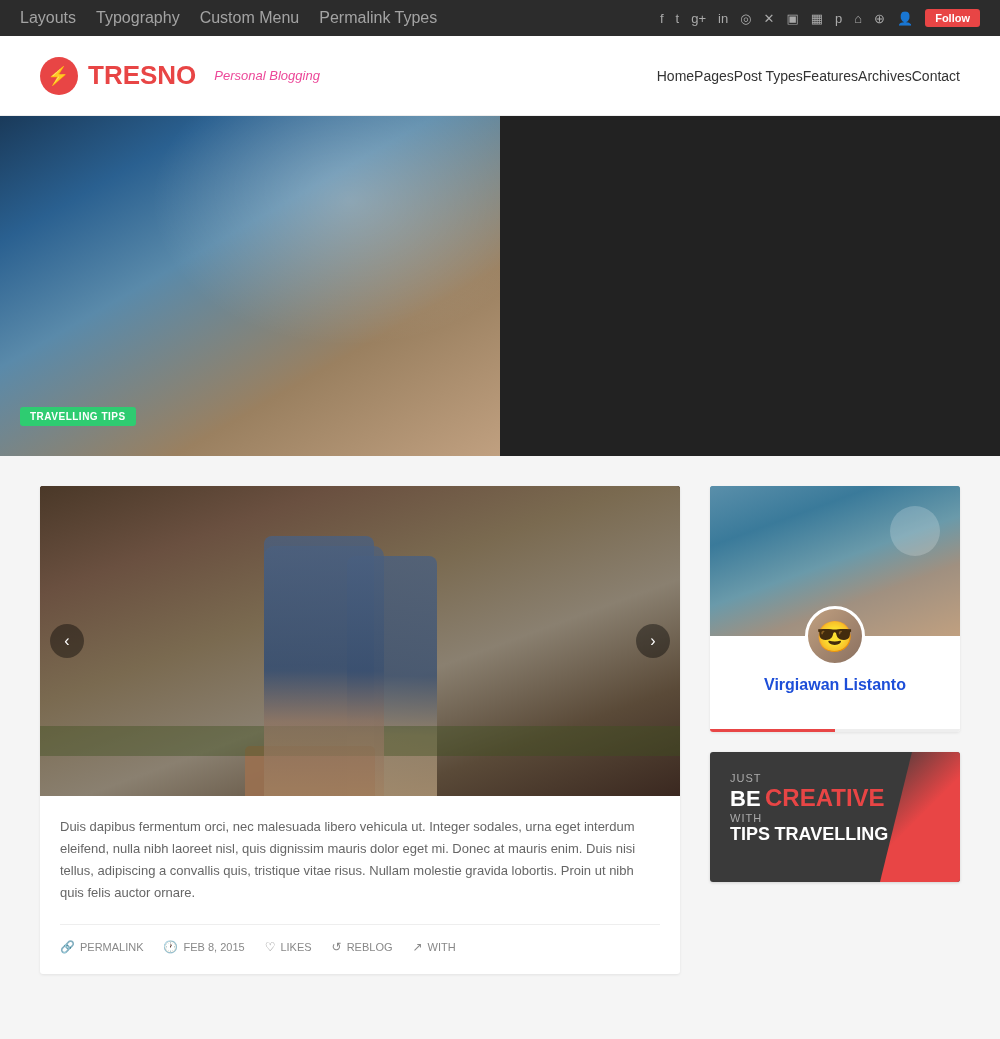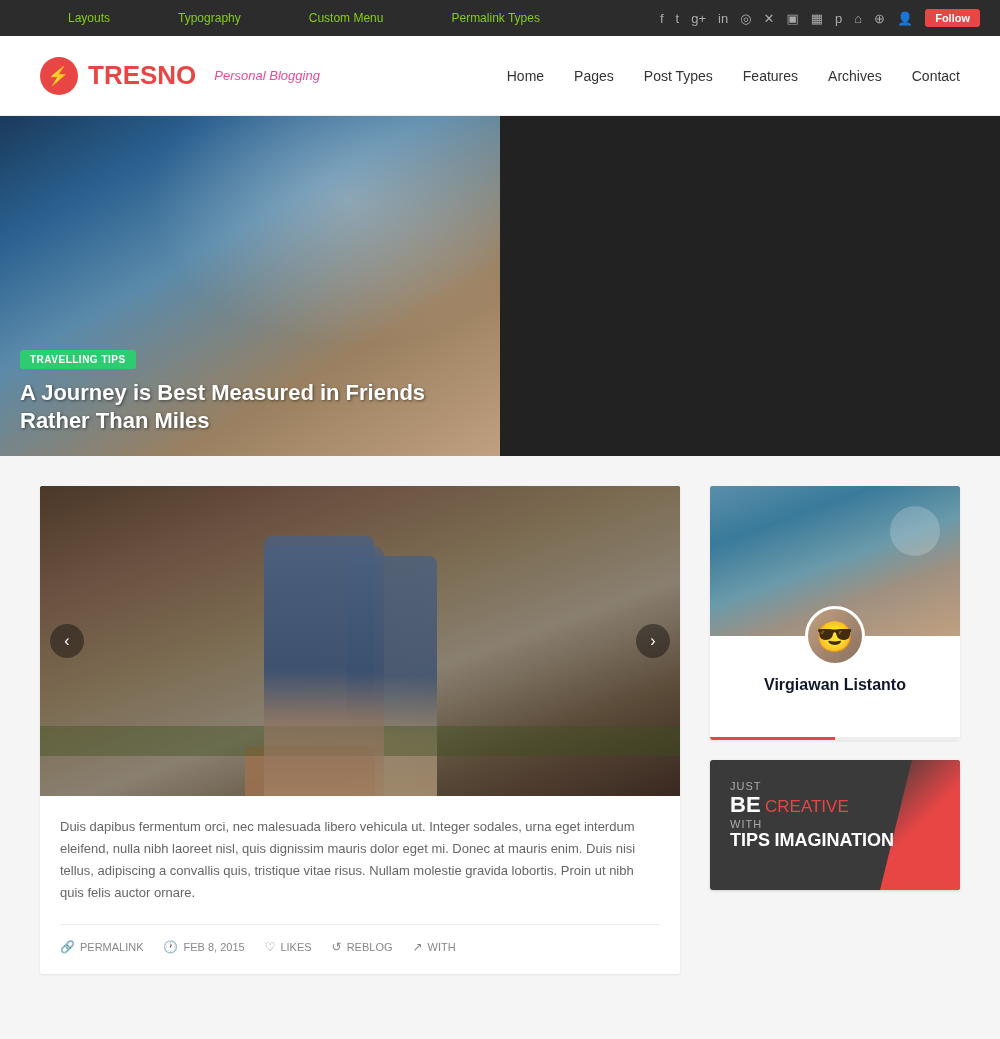--- a/index.html
+++ b/index.html
@@ -9,24 +9,23 @@
     .top-bar {
       background: #2c2c2c;
       display: flex;
       align-items: center;
       justify-content: space-between;
       padding: 0 20px;
       height: 36px;
     }
     .top-bar-left { display: flex; gap: 20px; }
     .top-bar-left a {
-      color: #84cc16;
+      color: #a3a3a3;
       text-decoration: none;
-      font-size: 12px;
-      margin-left: 48px;
+      font-size: 16px;
     }
     .top-bar-right { display: flex; align-items: center; gap: 12px; }
     .top-bar-right .social-icon {
       color: #aaa;
       font-size: 13px;
       cursor: pointer;
     }
     .follow-btn {
       background: #e84545;
       color: white;
@@ -52,21 +51,21 @@
       width: 38px; height: 38px;
       background: #e84545;
       border-radius: 50%;
       display: flex; align-items: center; justify-content: center;
       color: white; font-size: 18px; font-weight: bold;
     }
     .logo-text { font-size: 26px; font-weight: bold; color: #222; }
     .logo-text span { color: #e84545; }
     .tagline { font-size: 13px; color: #ec4899; margin-left: 8px; font-style: italic; }
 
-    .main-nav { display: flex; gap: 30px; }
+    .main-nav { display: flex; }
     .main-nav a {
       color: #333;
       text-decoration: none;
       font-size: 14px;
       font-weight: 500;
     }
 
     
     .hero {
       display: flex;
@@ -274,22 +273,22 @@
       font-size: 30px;
     }
 
     .author-info {
       text-align: center;
       padding: 40px 20px 20px;
     }
     .author-name {
       font-size: 16px;
       font-weight: bold;
-      color: #0f172a;
-      margin-bottom: 18px;
+      color: #1d4ed8;
+      margin-bottom: 10px;
     }
     .author-bio {
       font-size: 12px;
       color: #777;
       line-height: 1.6;
     }
     .author-divider {
       height: 3px;
       background: linear-gradient(to right, #e84545 50%, #eee 50%);
       margin-top: 5px;
@@ -314,21 +313,21 @@
       clip-path: polygon(40% 0%, 100% 0%, 100% 100%, 0% 100%);
     }
     .creative-text {
       position: absolute;
       top: 20px;
       left: 20px;
       z-index: 2;
     }
     .creative-just { color: #aaa; font-size: 11px; letter-spacing: 1px; text-transform: uppercase; }
     .creative-be { color: white; font-size: 22px; font-weight: bold; }
-    .creative-creative { color: #e84545; font-size: 17px; font-weight: normal; }
+    .creative-creative { color: #e84545; font-size: 24px; font-weight: bold; }
     .creative-with { color: #aaa; font-size: 11px; letter-spacing: 1px; text-transform: uppercase; }
     .creative-your { color: white; font-size: 18px; font-weight: bold; }
     .creative-imagination { color: white; font-size: 18px; font-weight: bold; }
   </style>
 </head>
 <body>
 
 <div class="top-bar">
   <div class="top-bar-left">
     <a>Layouts</a>
@@ -372,21 +371,20 @@
 </div>
 
 <div class="hero">
   <div class="hero-right">
     <div class="hero-right-img">
       <div style="position:absolute;inset:0;background:linear-gradient(150deg,#1a3a5a 0%,#2a6090 20%,#5a8aaa 40%,#9a8060 70%,#c0a080 100%);"></div>
       <div style="position:absolute;inset:0;background:radial-gradient(ellipse at 70% 25%,rgba(255,255,255,0.25) 0%,transparent 40%);"></div>
     </div>
     <div class="hero-overlay">
       <div class="hero-tag">TRAVELLING TIPS</div>
-      <div class="hero-title">A Journey is Best Measured in Friends Rather Than Miles</div>
     </div>
   </div>
 </div>
 
 <div class="main-content">
 
   <div class="left-col">
     <div class="post-card">
 
       <div class="post-slider">
@@ -456,19 +454,19 @@
         <div class="creative-just">JUST</div>
         <div>
           <span class="creative-be">BE</span>
           <span> </span>
           <span class="creative-creative">CREATIVE</span>
         </div>
         <div class="creative-with">WITH</div>
         <div>
           <span class="creative-your">TIPS</span>
           <span> </span>
-          <span class="creative-imagination">IMAGINATION</span>
+          <span class="creative-imagination">TRAVELLING</span>
         </div>
       </div>
     </div>
 
   </div>
 </div>
 
 </body></html>

